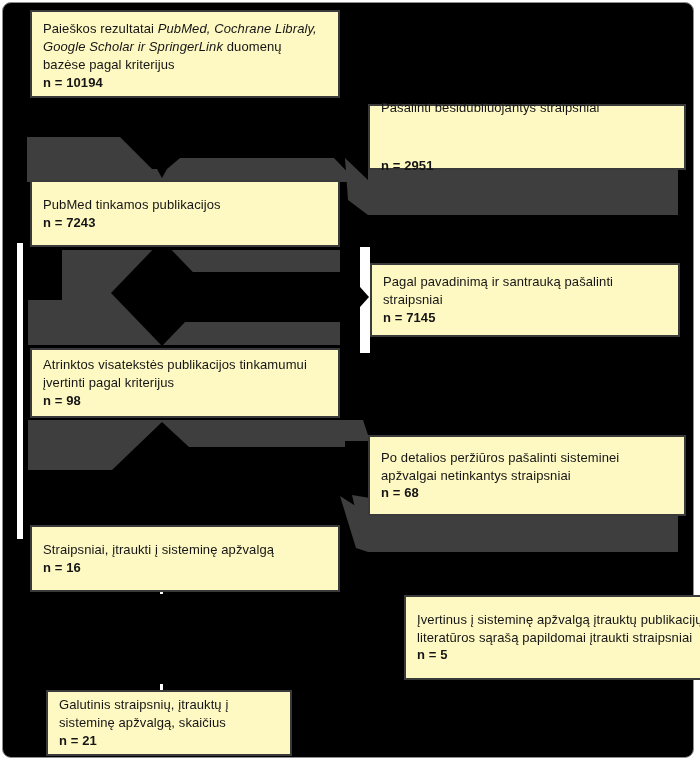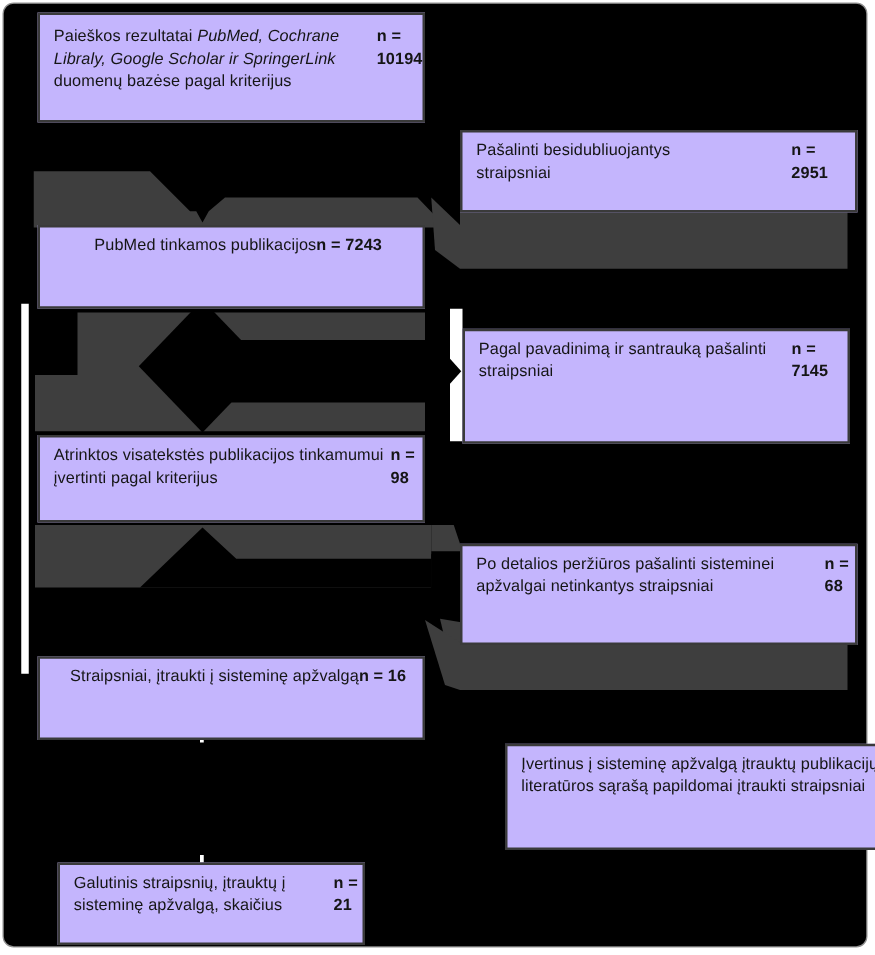--- a/index.html
+++ b/index.html
@@ -10,23 +10,23 @@
   .canvas-bg{
     position:absolute;left:2px;top:2px;width:692px;height:756px;
     background:#000;border:1px solid #8f8f8f;border-radius:9px;
     box-sizing:border-box;
   }
   svg.connectors{position:absolute;left:0;top:0;}
   .gray{fill:#3e3e3e;}
   .blk{fill:#000000;}
   .wht{fill:#ffffff;}
   .box{
-    position:absolute;background:#c4b5fd;border:2px solid #3a3a3a;
-    box-sizing:border-box;display:flex;justify-content:center;
-    padding:5px 0 5px 11px;color:#151515;font-size:13px;line-height:1.38;
+    position:absolute;background:#fef9c3;border:2px solid #3a3a3a;
+    box-sizing:border-box;display:flex;flex-direction:column;justify-content:center;
+    padding:5px 12px 5px 11px;color:#151515;font-size:13px;line-height:1.38;
     letter-spacing:0.1px;
   }
   .box .count{font-weight:bold;}
   .box.top-align{justify-content:flex-start;padding-top:8px;}
   .italic{font-style:italic;}
 </style>
 </head>
 <body>
 
 <div class="stage">
@@ -85,21 +85,21 @@
   <div class="box" style="left:46px;top:690px;width:246px;height:66px;">
     <div>Galutinis straipsnių, įtrauktų į sisteminę apžvalgą, skaičius</div>
     <div class="count">n = 21</div>
   </div>
 
   <div class="box" style="left:368px;top:104px;width:318px;height:66px;gap:40px;">
     <div>Pašalinti besidubliuojantys straipsniai</div>
     <div class="count">n = 2951</div>
   </div>
 
-  <div class="box" style="left:370px;top:263px;width:310px;height:92px;">
+  <div class="box" style="left:370px;top:263px;width:310px;height:74px;">
     <div>Pagal pavadinimą ir santrauką pašalinti straipsniai</div>
     <div class="count">n = 7145</div>
   </div>
 
   <div class="box" style="left:368px;top:435px;width:318px;height:81px;">
     <div>Po detalios peržiūros pašalinti sisteminei apžvalgai netinkantys straipsniai</div>
     <div class="count">n = 68</div>
   </div>
 
   <div class="box" style="left:368px;top:595px;width:318px;height:85px;margin-left:36px;">

